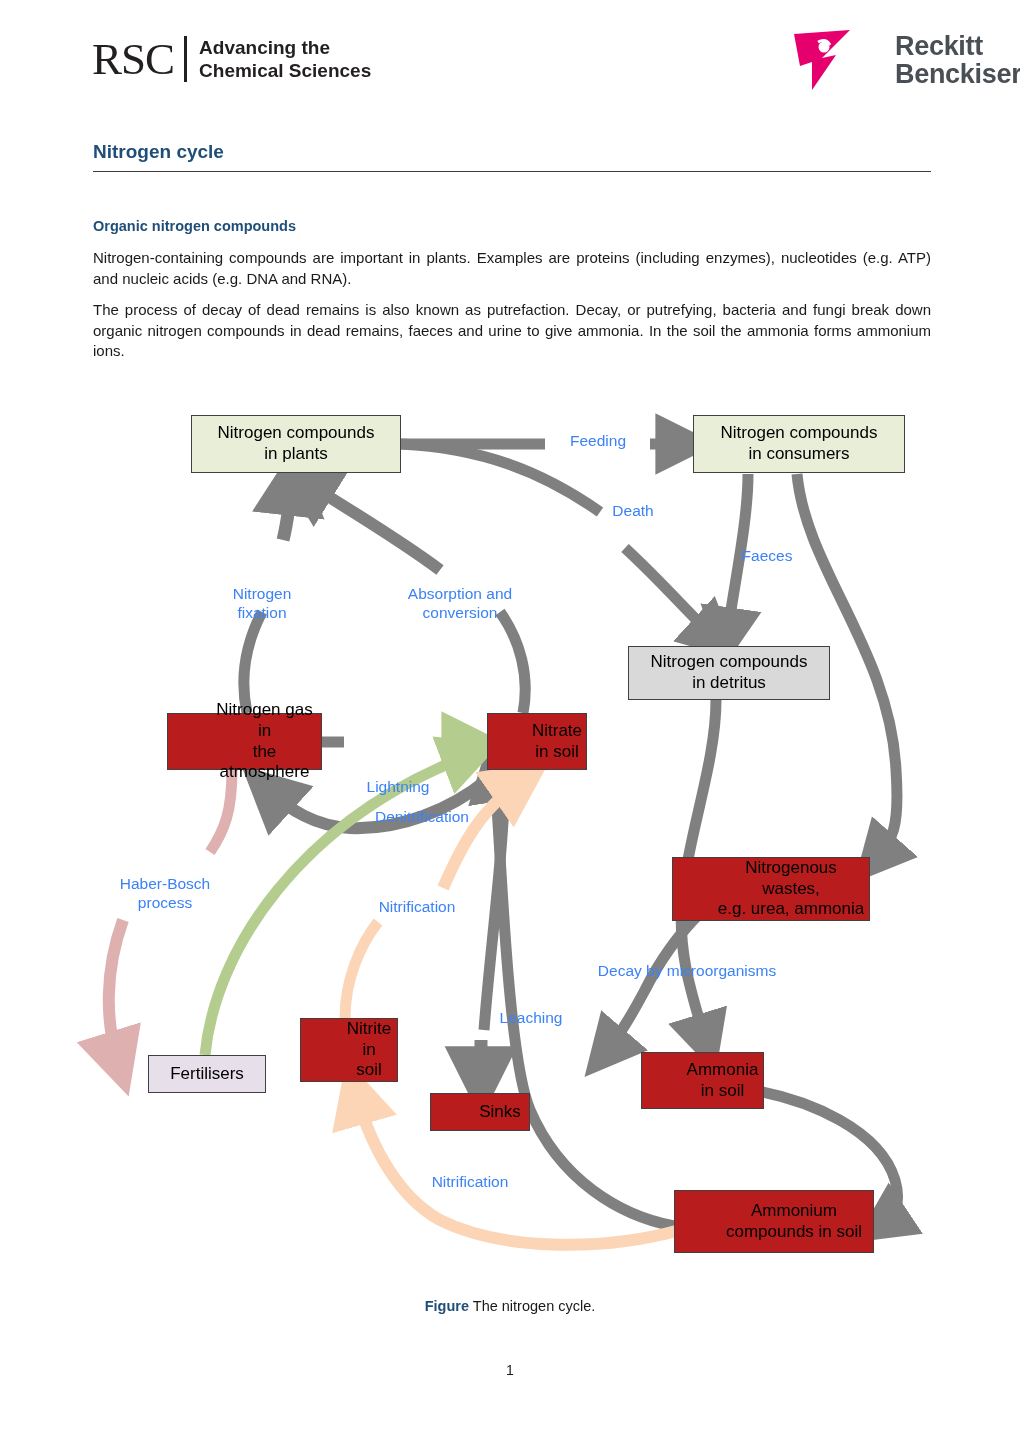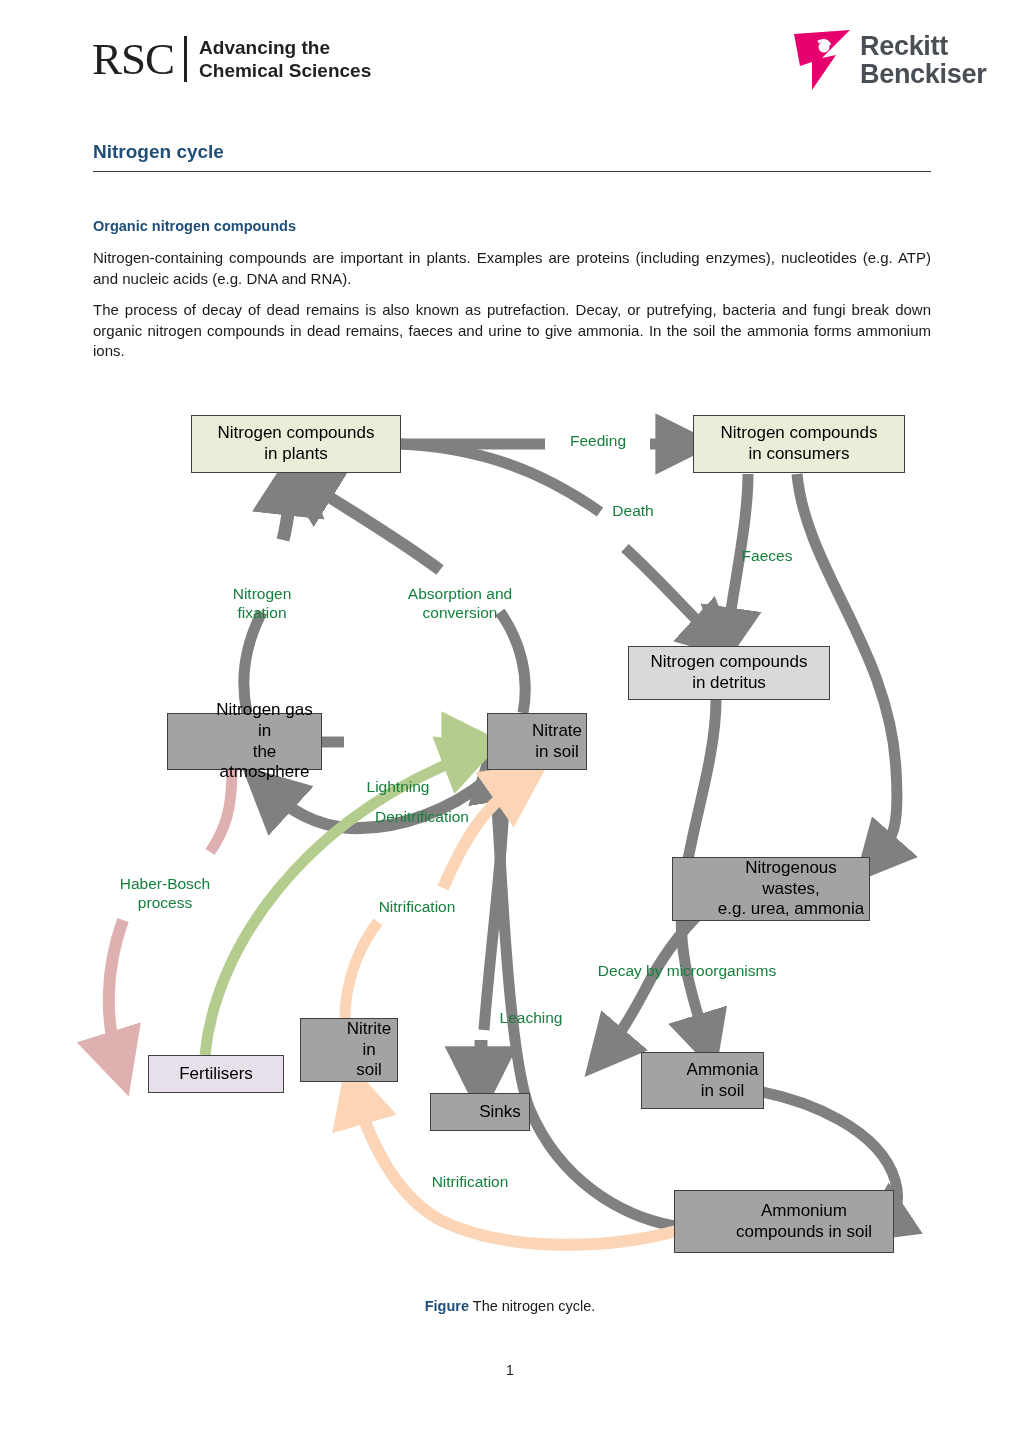--- a/index.html
+++ b/index.html
@@ -27,20 +27,21 @@
     font-family:"Liberation Sans",sans-serif;
     font-size:19px;line-height:1.22;color:#231f20;font-weight:600;
   }
 
   .logo-rb{position:absolute;left:792px;top:28px;display:flex;align-items:center;}
   .logo-rb .rb-mark{width:62px;height:64px;margin-right:6px;}
   .logo-rb .rb-text{
     font-family:"Liberation Sans",sans-serif;
     font-size:27px;font-weight:700;line-height:1.05;color:#4a4f55;
     letter-spacing:-0.3px;
+    margin-left:35px;
   }
 
   
   .title{
     position:absolute;left:93px;top:141px;width:838px;
     font-size:19px;font-weight:700;color:#1f4e79;
     padding-bottom:8px;border-bottom:1.5px solid #3c3c3c;
   }
 
   
@@ -61,26 +62,26 @@
   svg.dg{position:absolute;left:0;top:0;width:1020px;height:890px;}
 
   .nbox{
     position:absolute;box-sizing:border-box;
     border:1.4px solid #404040;
     display:flex;align-items:center;justify-content:center;
     text-align:center;font-size:17px;color:#000;line-height:1.22;
     padding:2px 4px;
   }
   .green{background:#e9eed8;}
-  .blue{background:#a3a3a3;padding-left:44px;}
+  .blue{background:#b91c1c;padding-left:44px;}
   .grey{background:#d9d9d9;}
   .lav{background:#e7dfe9;}
 
   .elabel{
-    position:absolute;color:#15803d;font-size:15.5px;line-height:1.22;
+    position:absolute;color:#3b82f6;font-size:15.5px;line-height:1.22;
     text-align:center;white-space:pre-line;
   }
 
   
   .caption{
     position:absolute;left:0;top:1298px;width:1020px;text-align:center;
     font-size:14.5px;color:#1a1a1a;
   }
   .caption b{color:#1f4e79;}
   .folio{
@@ -194,33 +195,33 @@
     </div>
     <div class="nbox blue" style="left:167px;top:323px;width:155px;height:57px;">
       <span>Nitrogen gas in<br>the atmosphere</span>
     </div>
     <div class="nbox blue" style="left:487px;top:323px;width:100px;height:57px;">
       <span>Nitrate<br>in soil</span>
     </div>
     <div class="nbox blue" style="left:672px;top:467px;width:198px;height:64px;">
       <span>Nitrogenous wastes,<br>e.g. urea, ammonia</span>
     </div>
-    <div class="nbox lav" style="left:148px;top:665px;width:136px;height:38px;">
+    <div class="nbox lav" style="left:148px;top:665px;width:118px;height:38px;">
       <span>Fertilisers</span>
     </div>
     <div class="nbox blue" style="left:300px;top:628px;width:98px;height:64px;">
       <span>Nitrite in<br>soil</span>
     </div>
     <div class="nbox blue" style="left:430px;top:703px;width:100px;height:38px;">
       <span>Sinks</span>
     </div>
     <div class="nbox blue" style="left:641px;top:662px;width:123px;height:57px;">
       <span>Ammonia<br>in soil</span>
     </div>
-    <div class="nbox blue" style="left:674px;top:800px;width:220px;height:63px;justify-content:center;">
+    <div class="nbox blue" style="left:674px;top:800px;width:200px;height:63px;justify-content:center;">
       <span>Ammonium<br>compounds in soil</span>
     </div>
 
     <div class="elabel" style="left:553px;top:42px;width:90px;">Feeding</div>
     <div class="elabel" style="left:598px;top:112px;width:70px;">Death</div>
     <div class="elabel" style="left:727px;top:157px;width:80px;">Faeces</div>
     <div class="elabel" style="left:207px;top:195px;width:110px;">Nitrogen<br>fixation</div>
     <div class="elabel" style="left:385px;top:195px;width:150px;">Absorption and<br>conversion</div>
     <div class="elabel" style="left:348px;top:340px;width:100px;margin-top:48px;">Lightning</div>
     <div class="elabel" style="left:352px;top:418px;width:140px;">Denitrification</div>

